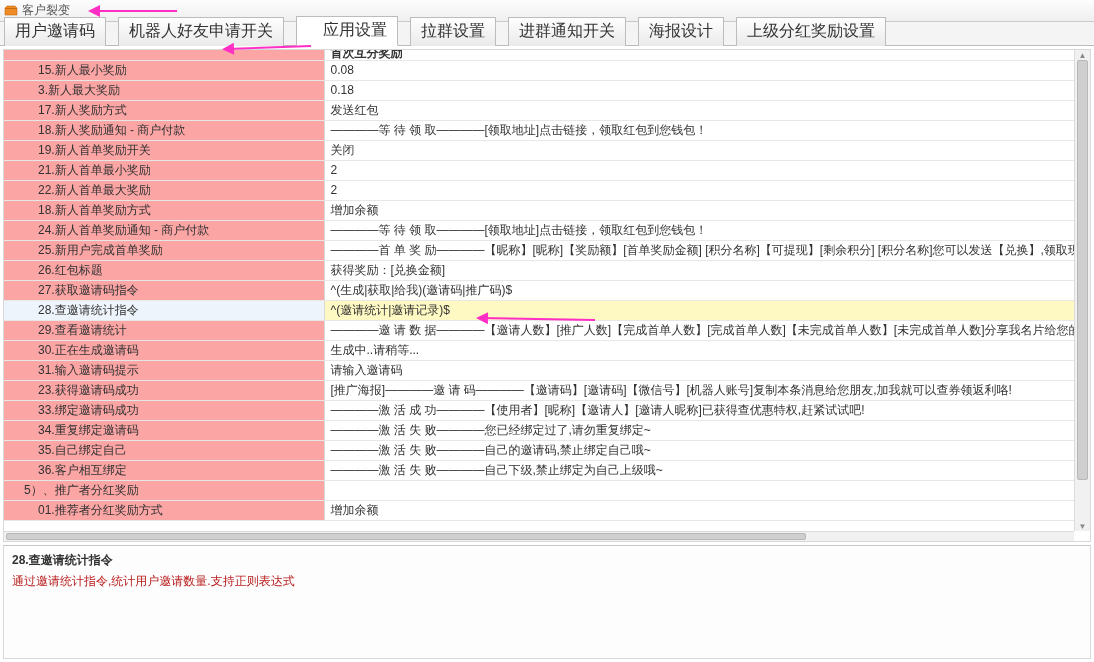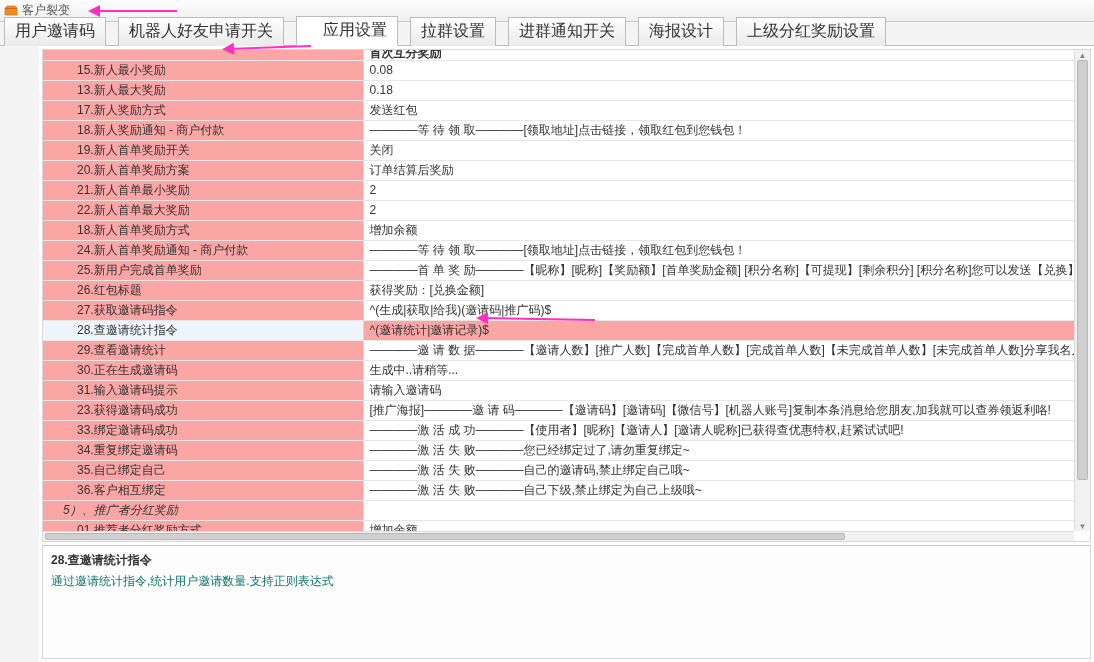--- a/index.html
+++ b/index.html
@@ -64,21 +64,20 @@
     }
 
     .main-area {
       position: absolute;
       top: 46px;
       left: 0; right: 0;
       bottom: 0;
       display: flex;
       flex-direction: column;
       background: #fff;
-      margin-left: 39px;
     }
     .grid-wrap {
       flex: 1 1 auto;
       overflow: hidden;
       border: 1px solid #d8d8d8;
       margin: 3px 3px 0 3px;
       position: relative;
     }
     .grid-scroll {
       position:absolute; inset:0 16px 10px 0;
@@ -101,24 +100,23 @@
     }
     .grid td.key {
       border-right: 1px solid #d8d8d8;
       background: #fca5a5;
       padding-left: 34px;
       color: #333;
     }
     .grid tr.group td.key {
       padding-left: 20px;
       font-weight: normal;
-      font-style: italic;
     }
     .grid td.val { padding-left: 6px; color:#333; }
-    .grid tr.selected td { background: #fca5a5; }
+    .grid tr.selected td { background: #fef9c3; }
     .grid tr.selected td.key { background: #eef4fb; }
     .grid tr.head td { font-weight:bold; }
 
     .vscroll {
       position:absolute; top:0; right:0; bottom:10px; width:16px;
       background:#f1f1f1;
       border-left:1px solid #dcdcdc;
     }
     .vscroll .thumb{
       position:absolute; left:2px; right:2px;
@@ -138,21 +136,21 @@
 
     .help-panel {
       border: 1px solid #d8d8d8;
       border-top: 1px solid #c8c8c8;
       margin: 3px;
       padding: 6px 8px 8px 8px;
       background: #fdfdfd;
       height: 114px;
     }
     .help-title { font-weight: bold; margin-bottom: 4px; color:#333;}
-    .help-body { color:#0f766e; }
+    .help-body { color:#b91c1c; }
   </style>
 </head>
 <body>
 
 <div class="title-bar">
   <span class="title-icon">
     <svg viewBox="0 0 14 11" width="14" height="11">
       <path d="M1 3 L3 1 H11 L13 3 V10 H1 Z" fill="#f08a24" stroke="#c56b12" stroke-width="0.6"></path>
       <rect x="1" y="3" width="12" height="1" fill="#c56b12"></rect>
     </svg>
@@ -212,38 +210,34 @@
         <tbody id="grid-body">
             <tr class="head" style="height: 10px;">
               <td class="key" style="text-decoration: none; color: rgb(102, 102, 102); overflow: hidden; padding-left: 34px; clip-path: none; height: 10px; line-height: 6px; font-weight: bold; vertical-align: top; padding-top: 0px;"></td>
               <td class="val" style="font-weight: bold; clip-path: none; height: 10px; line-height: 6px; overflow: hidden; vertical-align: top; padding-top: 0px;">首次互分奖励</td>
             </tr>
             <tr>
               <td class="key">15.新人最小奖励</td>
               <td class="val">0.08</td>
             </tr>
             <tr>
-              <td class="key">13.新人最大奖励</td>
+              <td class="key">3.新人最大奖励</td>
               <td class="val">0.18</td>
             </tr>
             <tr>
               <td class="key">17.新人奖励方式</td>
               <td class="val">发送红包</td>
             </tr>
             <tr>
               <td class="key">18.新人奖励通知 - 商户付款</td>
               <td class="val">————等 待 领 取————[领取地址]点击链接，领取红包到您钱包！</td>
             </tr>
             <tr>
               <td class="key">19.新人首单奖励开关</td>
               <td class="val">关闭</td>
-            </tr>
-            <tr>
-              <td class="key">20.新人首单奖励方案</td>
-              <td class="val">订单结算后奖励</td>
             </tr>
             <tr>
               <td class="key">21.新人首单最小奖励</td>
               <td class="val">2</td>
             </tr>
             <tr>
               <td class="key">22.新人首单最大奖励</td>
               <td class="val">2</td>
             </tr>
             <tr>

